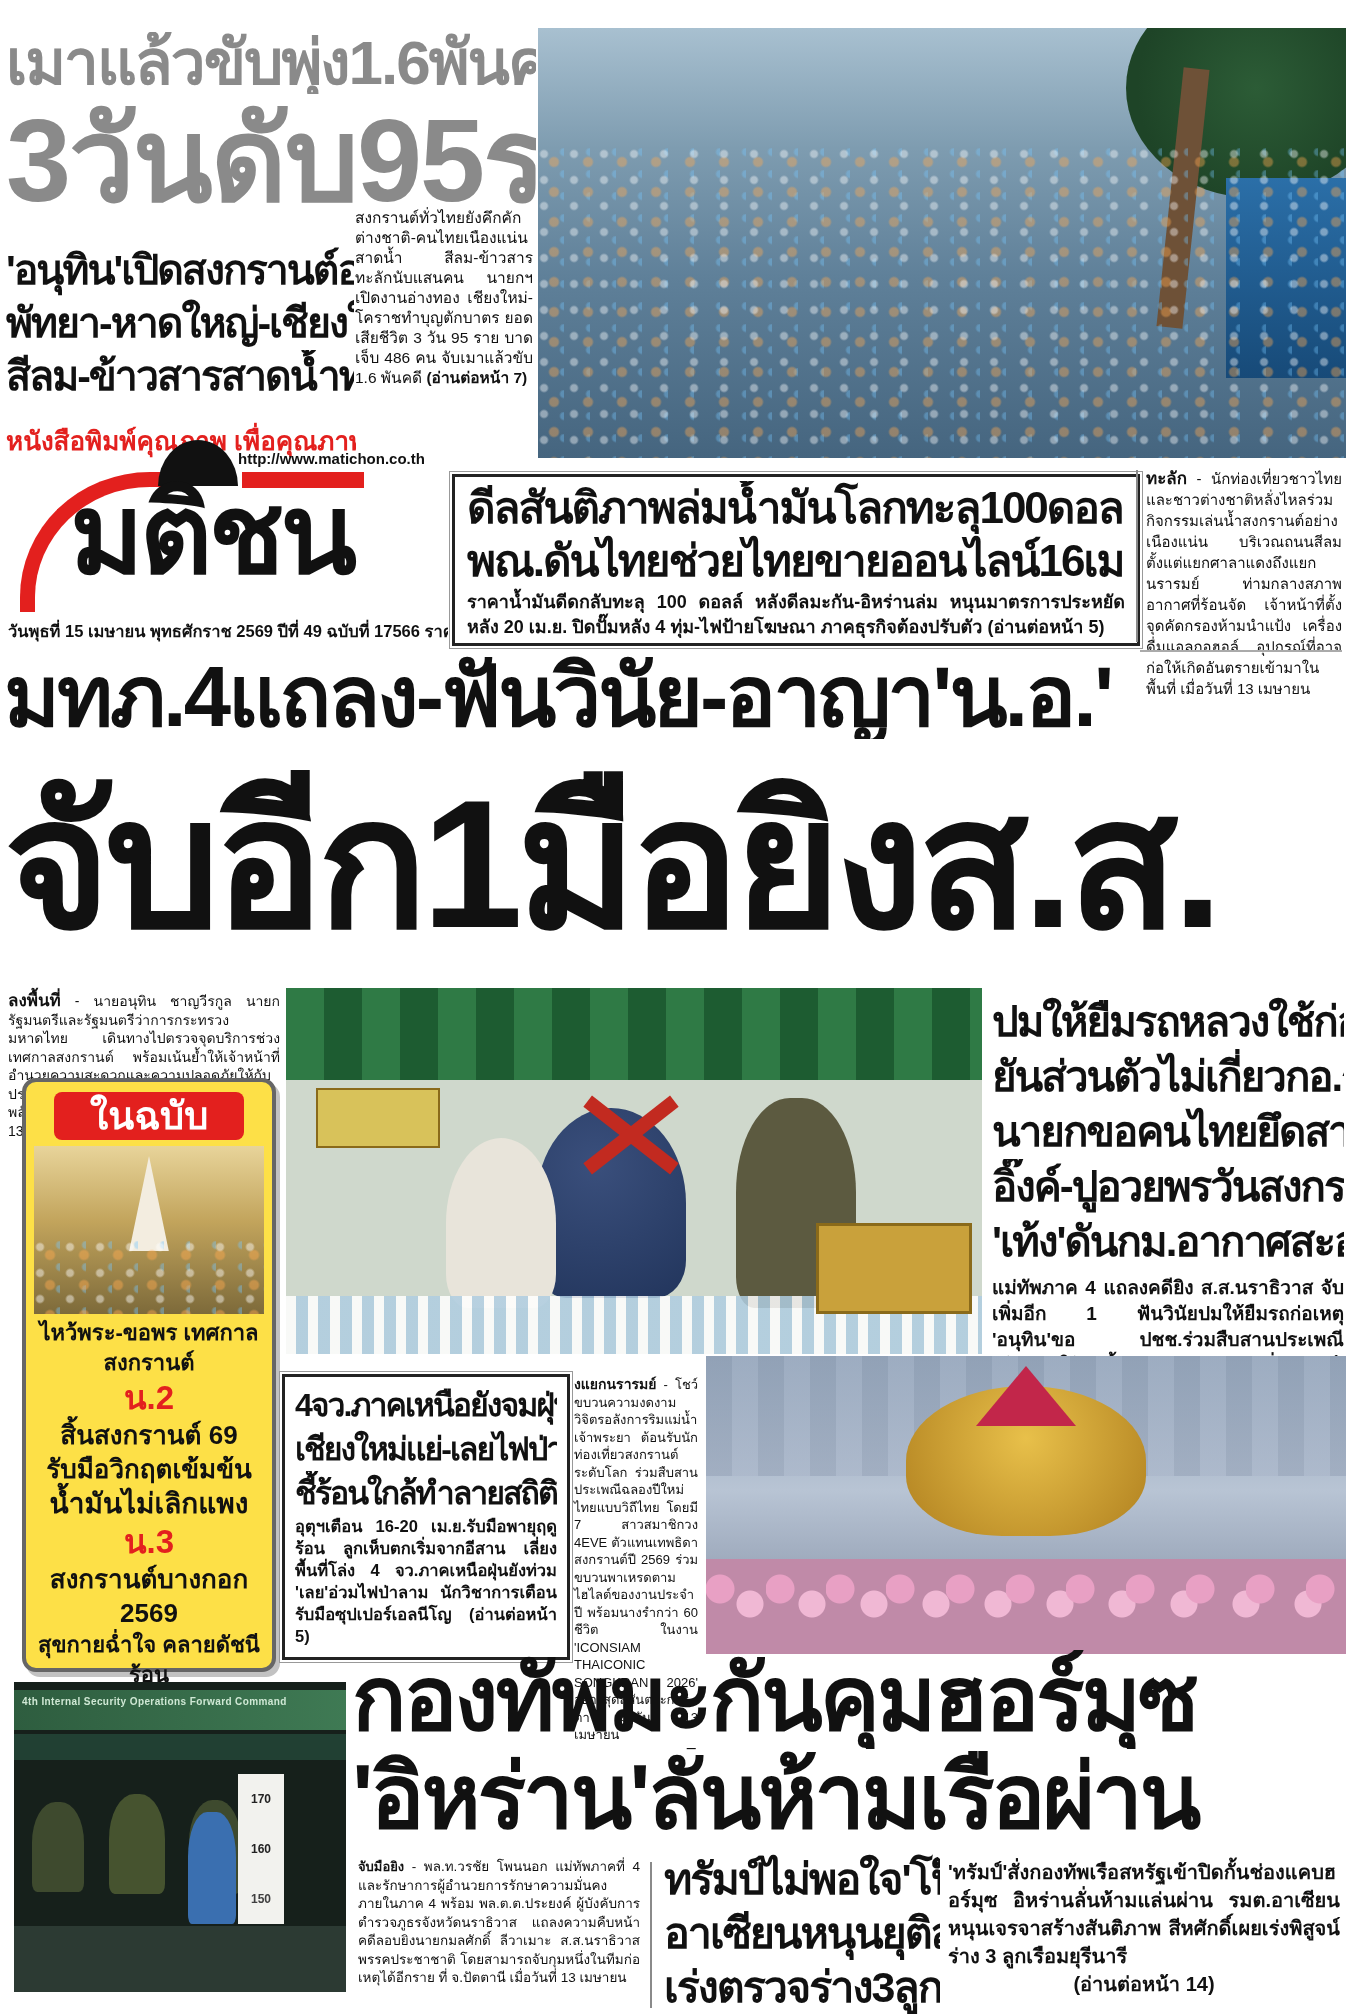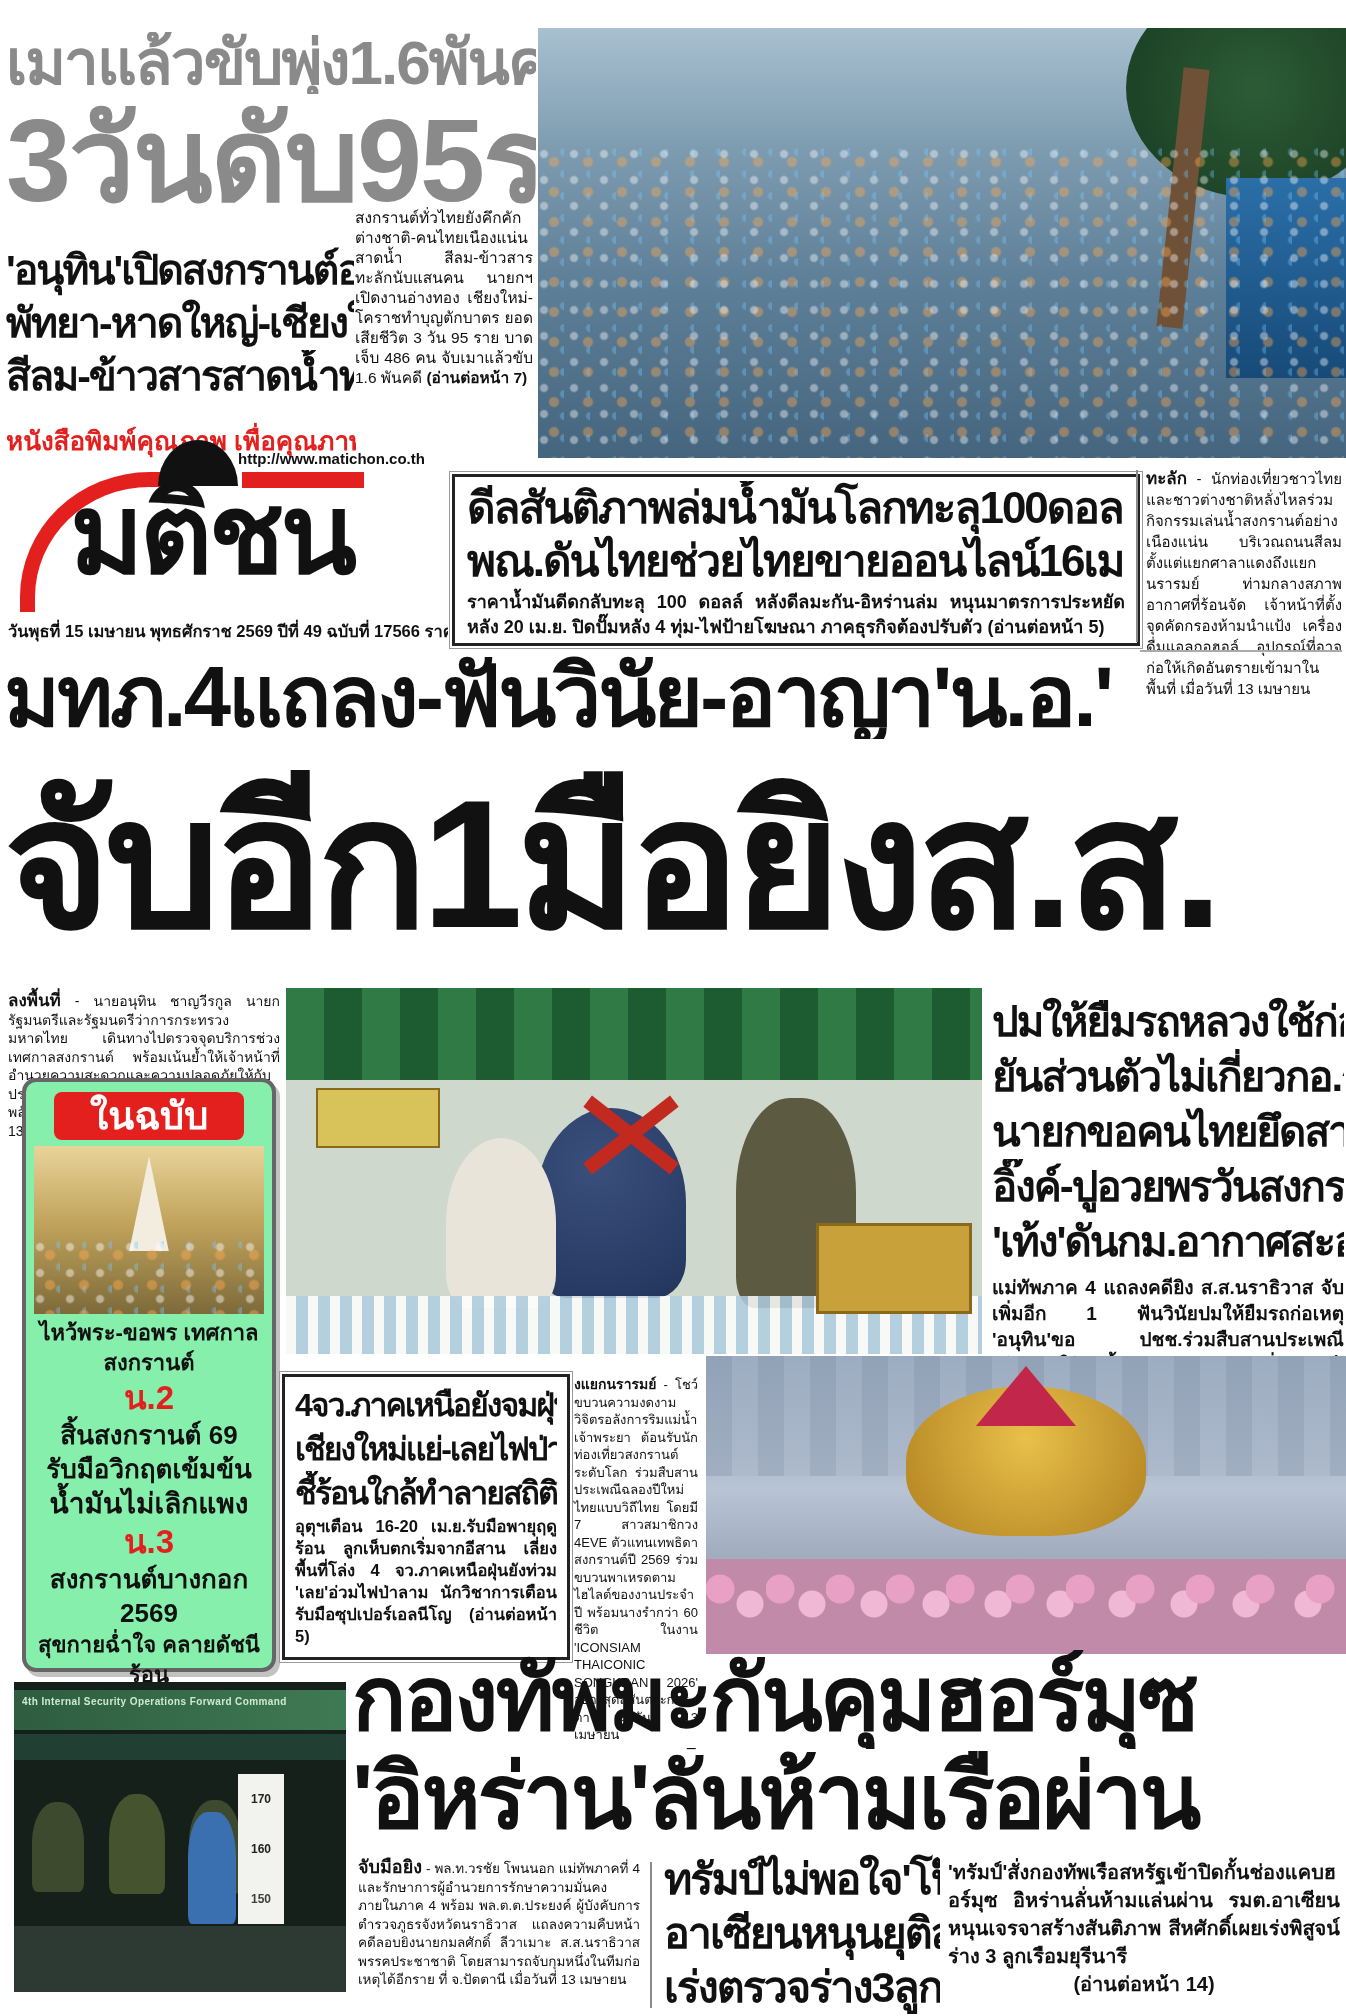--- a/index.html
+++ b/index.html
@@ -9,21 +9,21 @@
   .nowrap{white-space:nowrap;overflow:hidden;}
   .gray-head{color:#8a8a8a;font-weight:800;line-height:1;letter-spacing:-2px;}
   .black-head{font-weight:800;line-height:1;letter-spacing:-2px;}
   .justify{text-align:justify;}
   .cap{font-size:14px;line-height:18.5px;}
   .cap b{font-size:17px;}
   .readmore{font-weight:800;}
   
   .news-box{border:3px solid #222;outline:1px solid #999;outline-offset:2px;background:#fff;}
   
-  .sidebar-box{border:4px solid #666;border-radius:14px;box-shadow:4px 5px 0 #c2c2c2;background:#86efac;text-align:center;}
+  .sidebar-box{border:4px solid #666;border-radius:14px;box-shadow:4px 5px 0 #c2c2c2;background:#fde047;text-align:center;}
   .sidebar-title{background:#e3201e;color:#fff;font-weight:900;font-size:38px;line-height:48px;
                  width:190px;margin:10px auto 6px auto;border-radius:8px;}
   .pageno{color:#e3201e;font-weight:900;font-size:33px;line-height:40px;}
   
   .photo{overflow:hidden;position:absolute;}
   .dots{position:absolute;left:0;right:0;
         background-image:radial-gradient(circle at 6px 6px,rgba(255,255,255,.45) 3px,transparent 5px),
                          radial-gradient(circle at 16px 14px,rgba(255,170,80,.45) 4px,transparent 6px),
                          radial-gradient(circle at 26px 4px,rgba(120,200,255,.4) 3px,transparent 5px);
         background-size:30px 26px,34px 30px,26px 22px;}
@@ -184,21 +184,21 @@
       <div style="font-size:12px;font-weight:800;color:#222;text-align:center;line-height:50px;">160</div>
       <div style="font-size:12px;font-weight:800;color:#404040;text-align:center;line-height:50px;">150</div>
     </div>
     <div class="abs" style="right:110px;top:130px;width:48px;height:112px;border-radius:40% 40% 8% 8%;background:#3a6fb0;"></div>
   </div>
 
   <div class="abs nowrap" style="left:352px;top:1650px;width:992px;font-size:90px;font-weight:900;letter-spacing:-3px;line-height:1.1;">กองทัพมะกันคุมฮอร์มุซ</div>
   <div class="abs nowrap" style="left:352px;top:1748px;width:992px;font-size:90px;font-weight:900;letter-spacing:-3px;line-height:1.1;">'อิหร่าน'ลั่นห้ามเรือผ่าน</div>
 
   <div class="abs justify" style="left:358px;top:1858px;width:282px;font-size:13.5px;line-height:18.5px;">
-    <b style="font-size:18px;">จับมือยิง</b>
+    <b style="font-size:13px;">จับมือยิง</b>
     <span>- พล.ท.วรชัย โพนนอก แม่ทัพภาคที่ 4 และรักษาการผู้อำนวยการรักษาความมั่นคงภายในภาค 4 พร้อม พล.ต.ต.ประยงค์ ผู้บังคับการตำรวจภูธรจังหวัดนราธิวาส แถลงความคืบหน้าคดีลอบยิงนายกมลศักดิ์ ลีวาเมาะ ส.ส.นราธิวาส พรรคประชาชาติ โดยสามารถจับกุมหนึ่งในทีมก่อเหตุได้อีกราย ที่ จ.ปัตตานี เมื่อวันที่ 13 เมษายน</span>
   </div>
   <div class="abs vrule" style="left:650px;top:1862px;width:2px;height:146px;"></div>
 
   <div class="abs" style="left:664px;top:1852px;width:276px;">
     <div class="black-head nowrap" style="font-size:43px;line-height:54px;">ทรัมป์ไม่พอใจ'โป๊ปเลโอ'</div>
     <div class="black-head nowrap" style="font-size:43px;line-height:54px;">อาเซียนหนุนยุติสงคราม</div>
     <div class="black-head nowrap" style="font-size:43px;line-height:54px;">เร่งตรวจร่าง3ลูกเรือมยุรี</div>
   </div>
 

